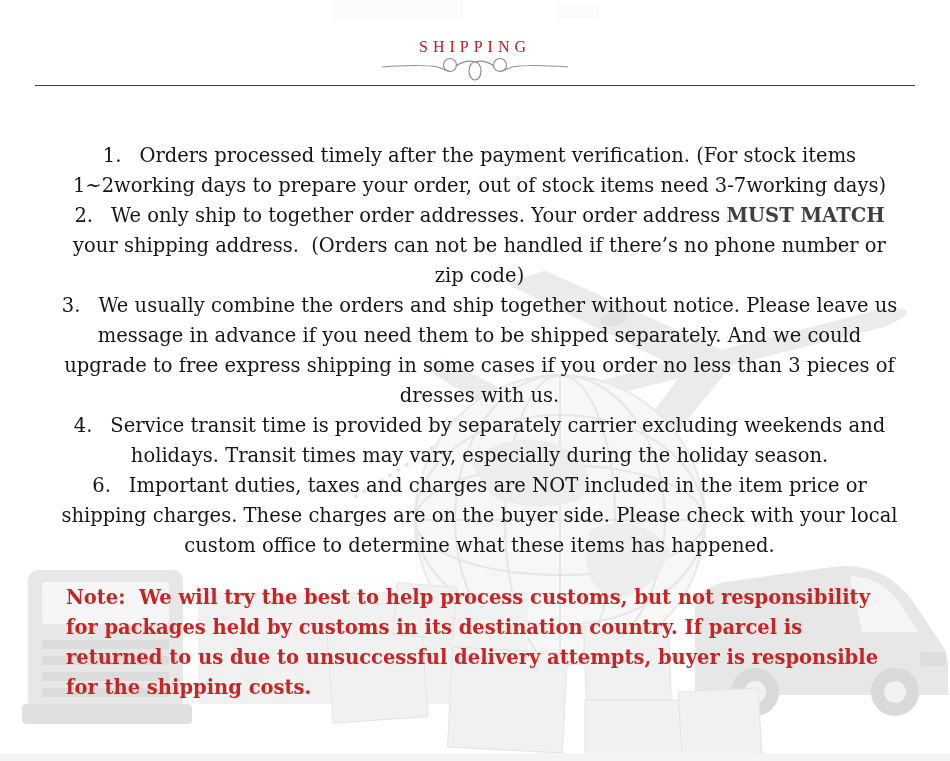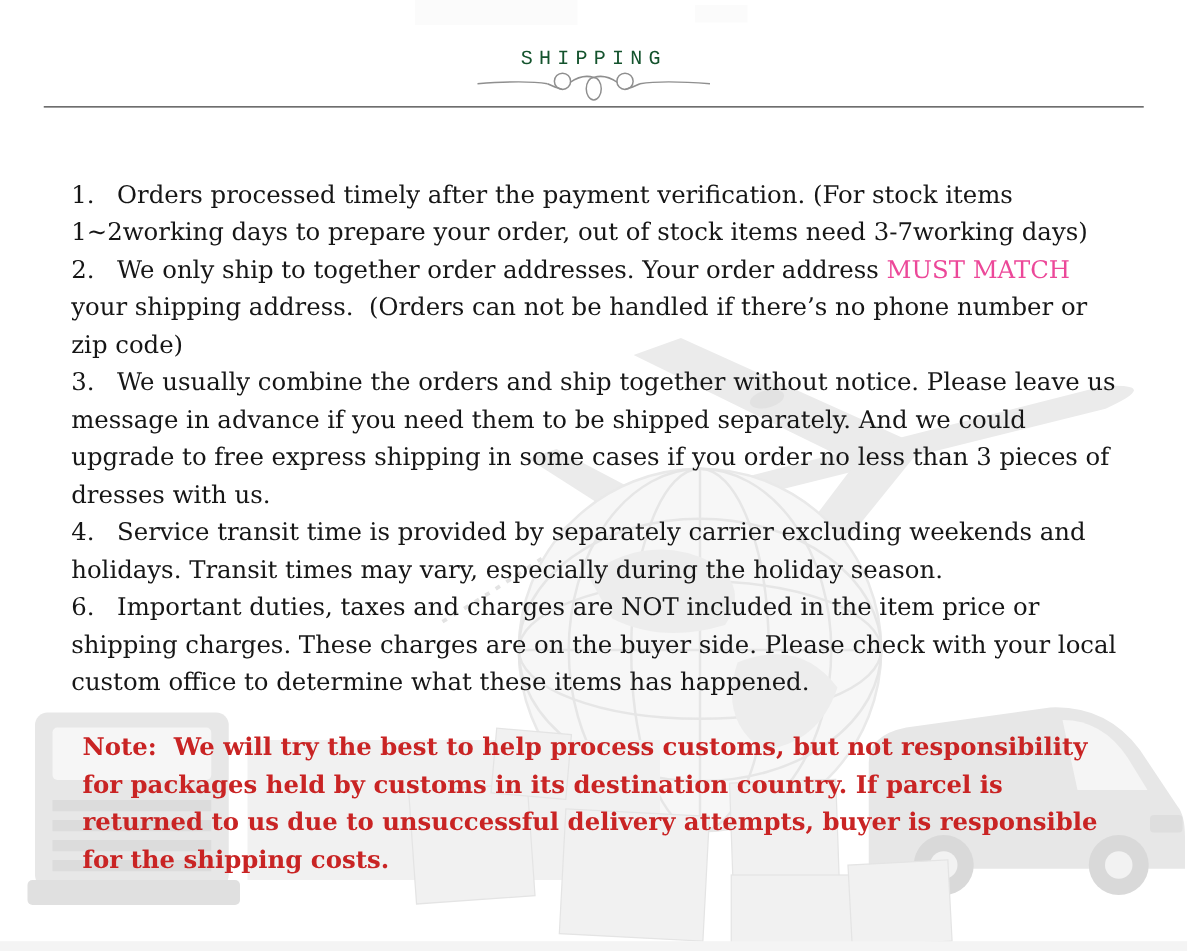--- a/index.html
+++ b/index.html
@@ -8,37 +8,37 @@
     width:950px;height:761px;
     background:#ffffff;
     overflow:hidden;
     font-family:"DejaVu Serif","Liberation Serif",serif;
   }
   .watermarks{position:absolute;left:0;top:0;z-index:0;}
   .header{position:relative;z-index:1;}
   .title{
     text-align:center;
     padding-top:38px;
-    font-family:Liberation Mono, monospace;
+    font-family:Liberation Serif, serif;
     font-size:16px;
     letter-spacing:5px;
-    color:#14532d;
+    color:#b91c1c;
   }
   .flourish{display:block;margin:1px auto 0;}
   .rule{margin:4px 35px 0 35px;border:none;border-top:1px solid #3f3f3f;height:0;}
   .content{
     position:relative;z-index:1;
     padding:55px 48px 0 57px;
     font-size:19.5px;
     line-height:30px;
     color:#161616;
   }
-  .ship-item{margin:0;}
+  .ship-item{margin:0;text-align:center;}
   .item-num{margin-right:18px;}
-  .seg.red{color:#ec4899;}
+  .seg.red{color:#404040;font-weight:bold;}
   .note{
     margin:22px 0 0 0;
     padding-left:9px;
     color:#c92424;
     font-weight:700;
     line-height:30px;
   }
 </style>
 </head>
 <body>

